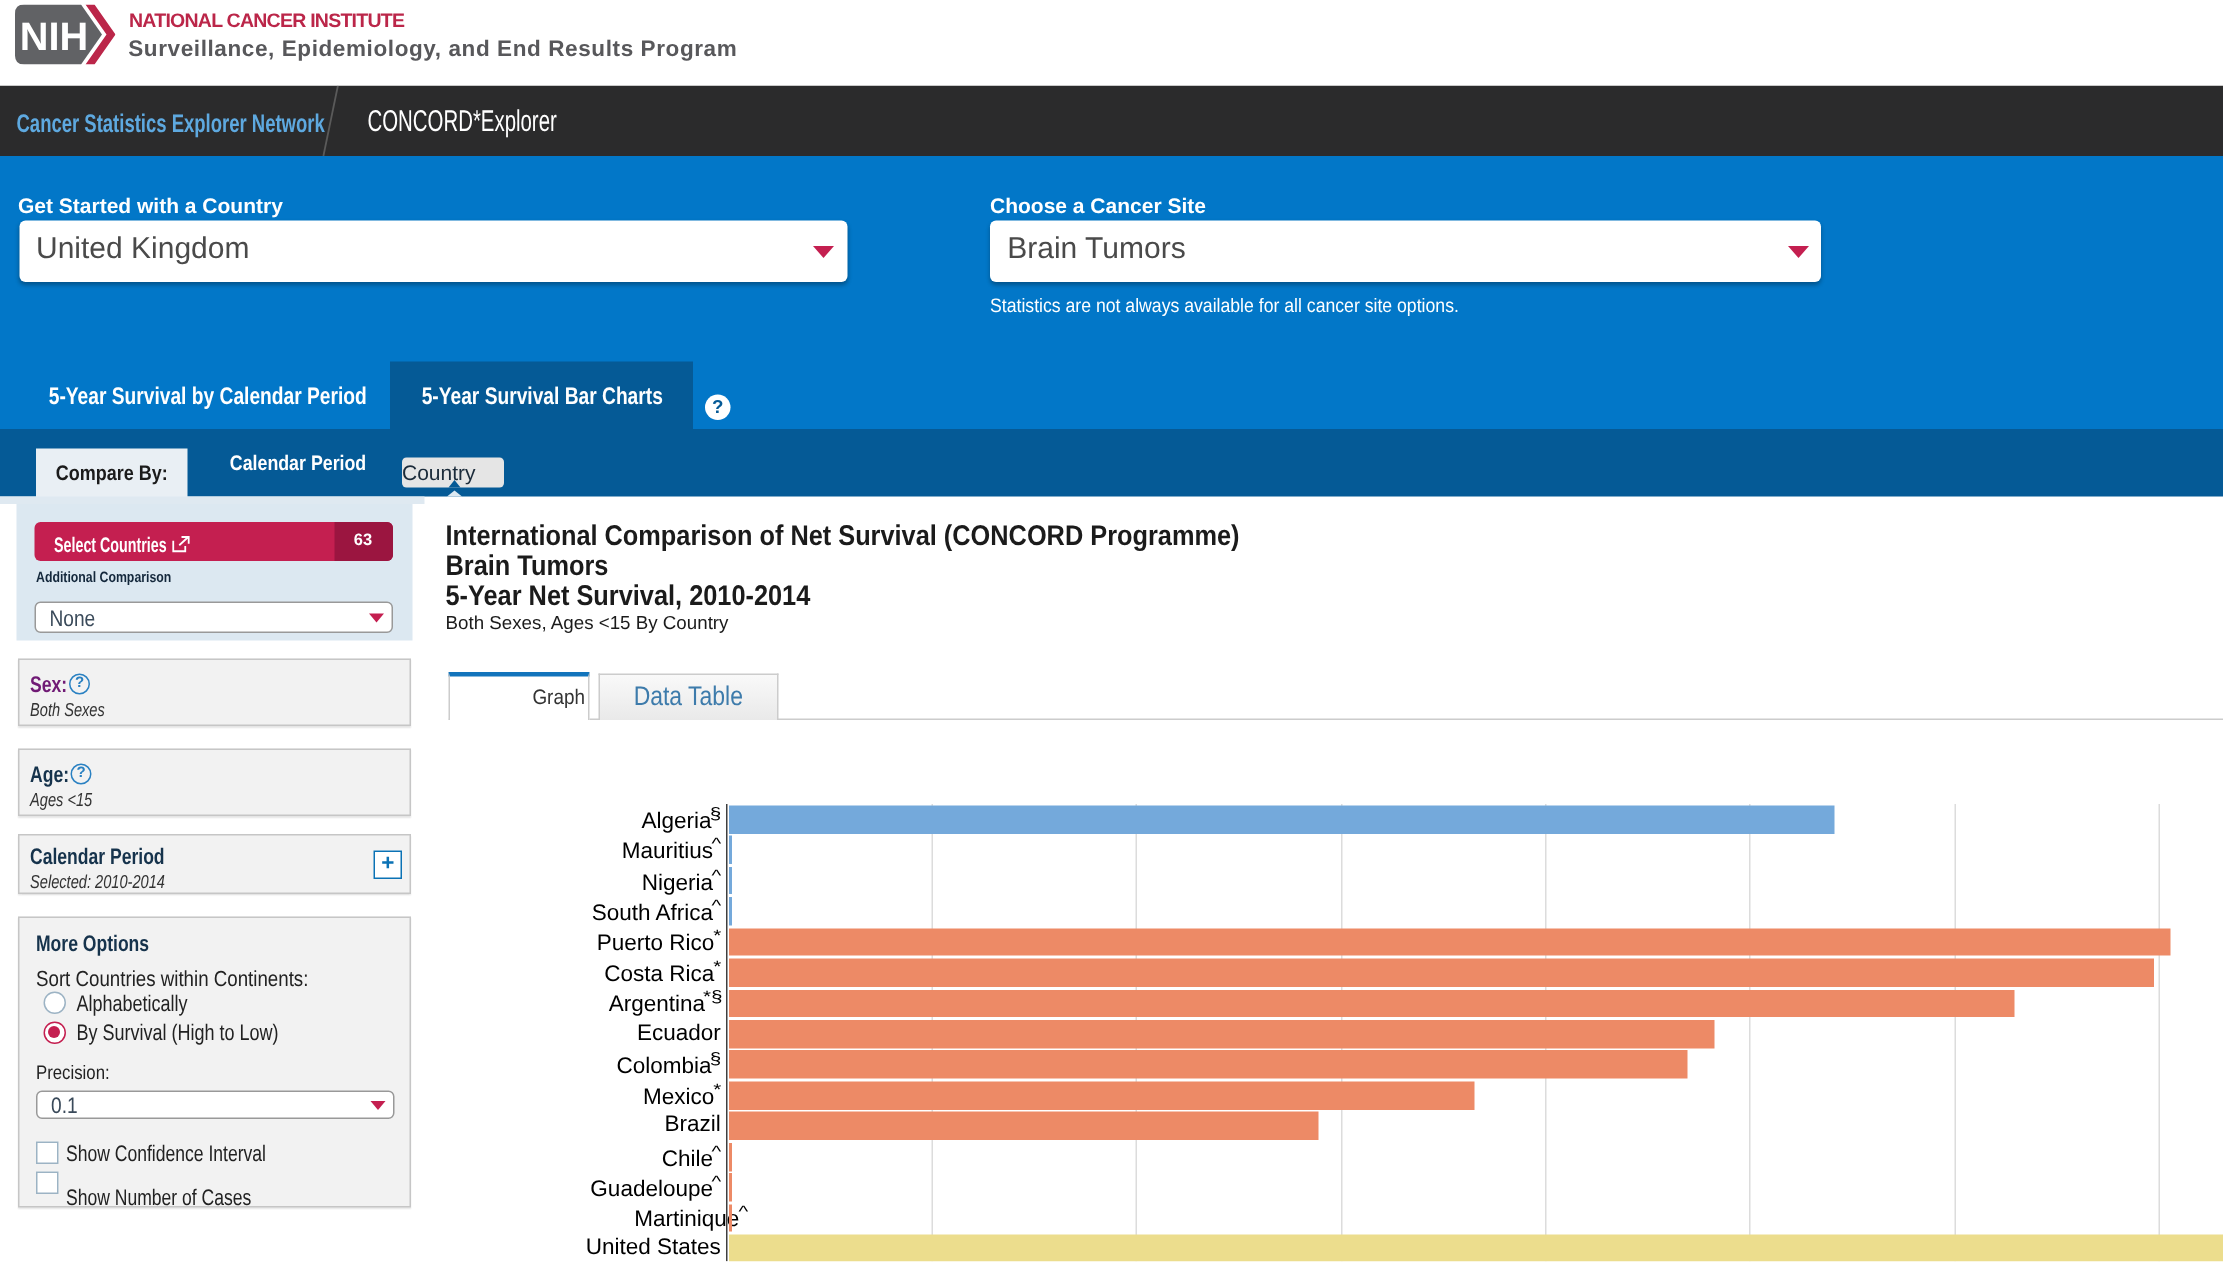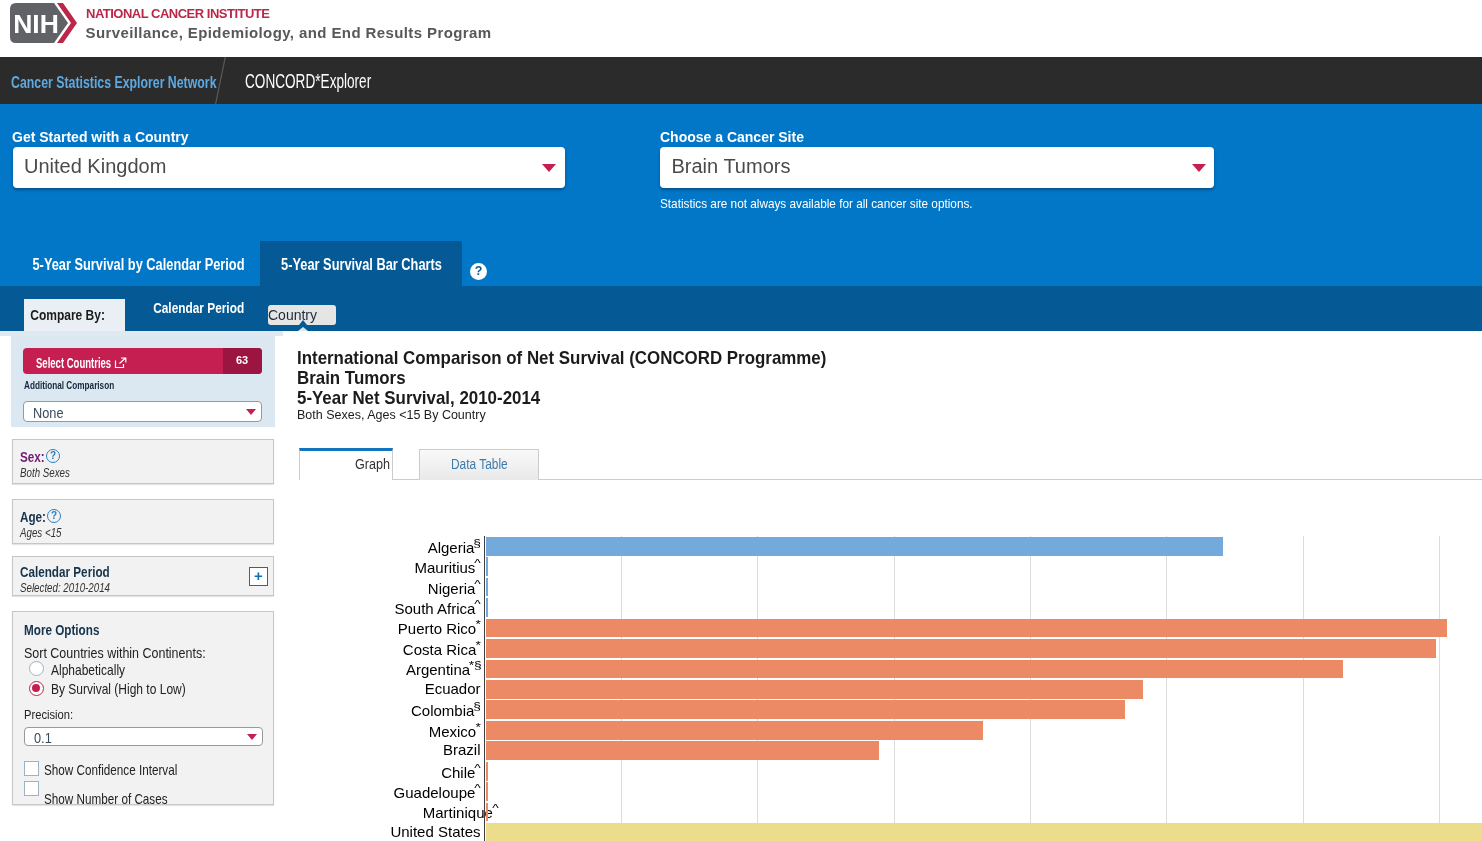--- a/index.html
+++ b/index.html
@@ -58,21 +58,21 @@
 .radio.sel::after { content:""; position:absolute; left:2.5px; top:2.5px; width:8px; height:8px;
   border-radius:50%; background:#c41f50; }
 .chk { position:absolute; width:15px; height:15px; background:#fff; border:1px solid #9cb3c4; }
 
 
 #gtab { position:absolute; left:299px; top:448px; width:94px; height:32px; background:#fff;
   border:1px solid #ccc; border-top:3px solid #1274bc; border-bottom:none; text-align:right;
   line-height:26px; font-size:14px; color:#333; z-index:3; }
 #dtab { position:absolute; left:399px; top:449px; width:120px; height:31px;
   background:linear-gradient(#f9f9f9,#e9e9e9); border:1px solid #ccc; border-bottom:none;
-  text-align:center; line-height:29px; font-size:14px; color:#3d7bab; z-index:2;margin-left:20px; }
+  text-align:center; line-height:29px; font-size:18px; color:#3d7bab; z-index:2; }
 #tabline { position:absolute; left:299px; top:479px; width:1183px; height:1px; background:#ccc; }
 
 
 #chart { position:absolute; left:0; top:480px; width:1482px; height:361px; overflow:hidden; }
 .gl { position:absolute; top:56px; width:1px; height:305px; background:#dcdcdc; }
 #yaxis { position:absolute; left:484px; top:56px; width:1px; height:305px; background:#3f3f3f; }
 .bar { position:absolute; left:485.5px; }
 .clbl { position:absolute; width:200px; text-align:right; font-size:15px; color:#000; }
 .clbl sup { font-size:11px; display:inline-block; transform:scaleX(1.25); transform-origin:50% 60%; }
 </style>
@@ -112,21 +112,21 @@
     <div class="tx" style="left:660px;top:92px;font-size:13px;color:#fff;"><span class="sqL" style="transform:scaleX(0.905);">Statistics are not always available for all cancer site options.</span></div>
     <div class="tx" style="left:6px;top:137px;width:260px;height:45px;line-height:47px;text-align:center;font-size:16px;font-weight:bold;color:#fff;"><span class="sqC" style="transform:scaleX(0.8);">5-Year Survival by Calendar Period</span></div>
     <div id="tab2">
         <div class="tx" style="left:0;top:0;width:202px;height:45px;line-height:47px;text-align:center;font-size:16px;font-weight:bold;color:#fff;"><span class="sqC" style="transform:scaleX(0.8);">5-Year Survival Bar Charts</span></div>
       </div>
     <div id="help">?</div>
   </div>
 
   <div id="cbar"></div>
   <div id="cmp-tab"></div>
-  <div class="tx" style="left:24px;top:299px;width:101px;height:32px;line-height:32px;text-align:left;font-size:14px;font-weight:bold;color:#1b1b1b;"><span class="sqC" style="transform:scaleX(0.857);">Compare By:</span></div>
+  <div class="tx" style="left:24px;top:299px;width:101px;height:32px;line-height:32px;text-align:center;font-size:14px;font-weight:bold;color:#1b1b1b;"><span class="sqC" style="transform:scaleX(0.857);">Compare By:</span></div>
   <div class="tx" style="left:145px;top:286px;width:107px;height:45px;line-height:45px;text-align:center;font-size:14px;font-weight:bold;color:#fff;"><span class="sqC" style="transform:scaleX(0.847);">Calendar Period</span></div>
   <div id="country-btn">Country</div>
   <div id="notch1"></div>
   <div id="notch2"></div>
 
   <div id="strip"></div>
   <div id="panel"></div>
   <div id="selc">
     <div class="tx" style="left:13px;top:7px;font-size:14px;font-weight:bold;color:#fff;"><span class="sqL" style="transform:scaleX(0.68);">Select Countries</span></div>
     <svg style="position:absolute;left:91px;top:9px" width="13" height="12" viewBox="0 0 13 12">

